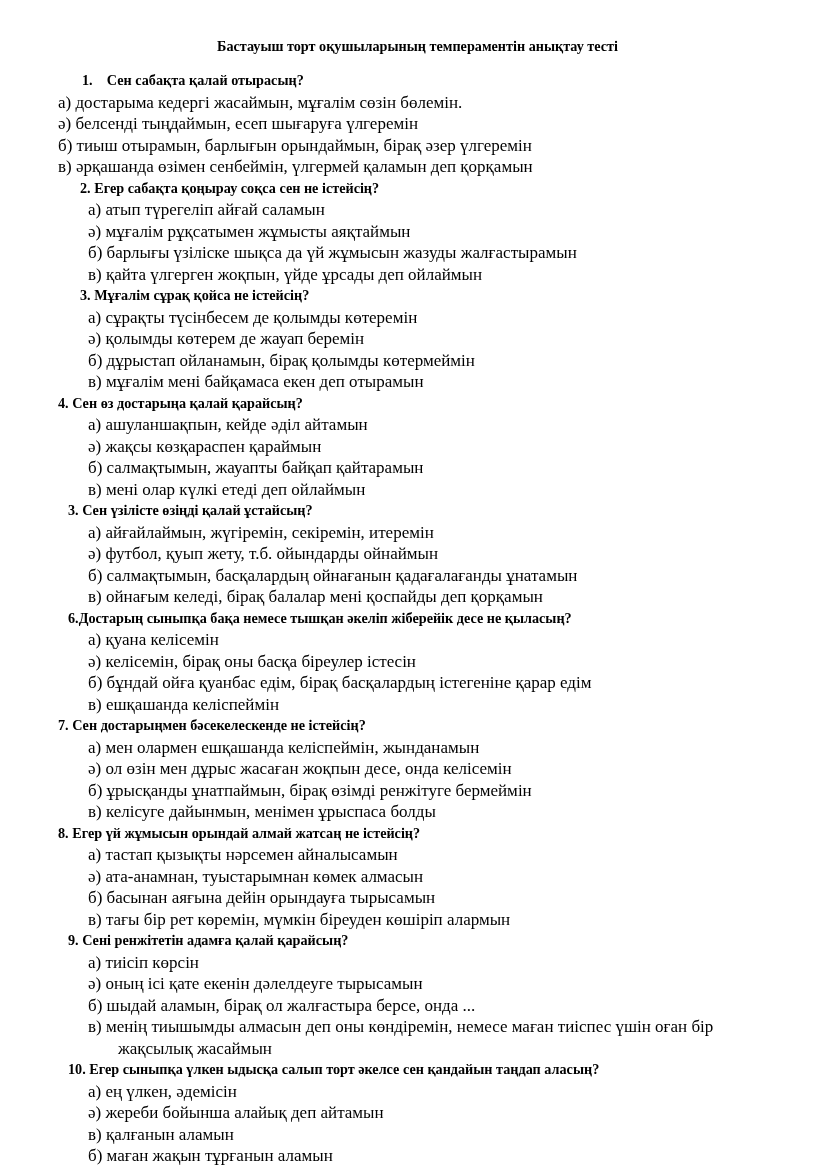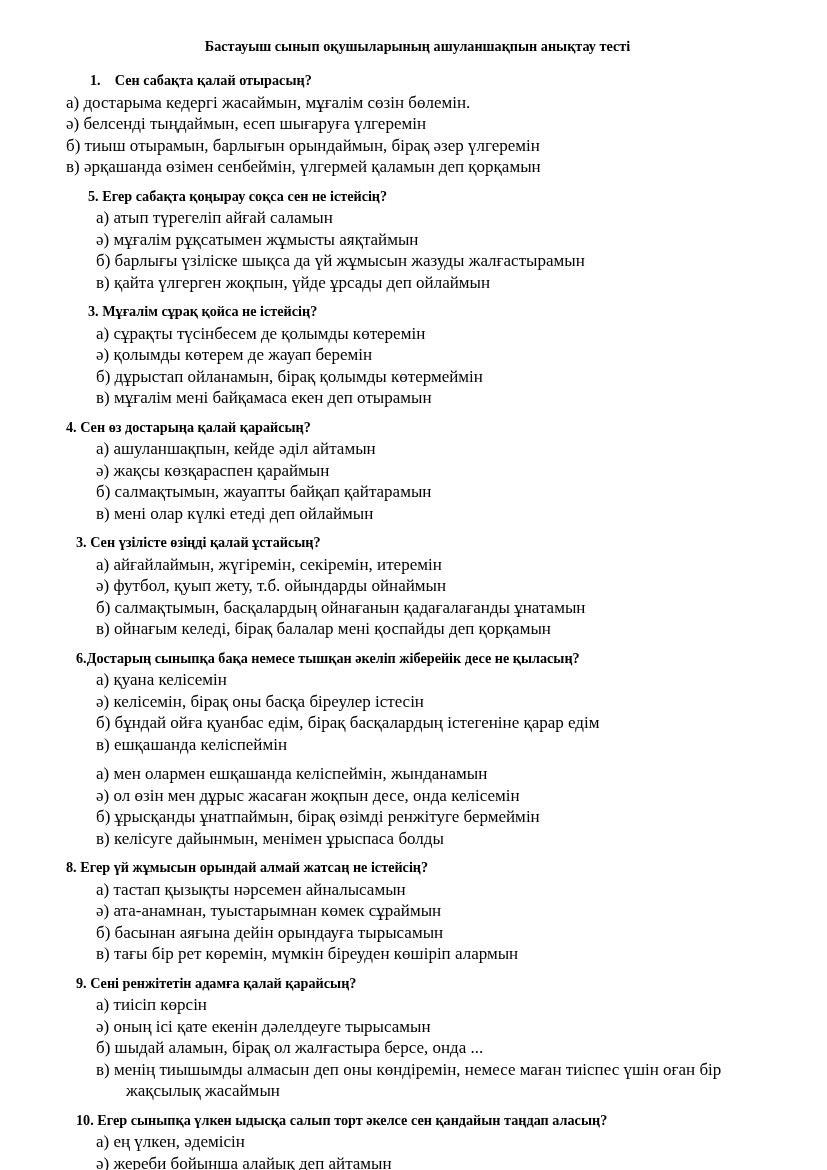--- a/index.html
+++ b/index.html
@@ -25,21 +25,21 @@
   }
   .doc-title {
     font-size: 14.2px;
     font-weight: bold;
     text-align: center;
     line-height: 20px;
     margin: 0 0 14px 0;
     padding-left: 10px;
   }
   .qblock {
-    margin: 8px;
+    margin: 0;
     padding: 0;
   }
   .qheading {
     font-size: 14.2px;
     font-weight: bold;
     line-height: 21.5px;
     white-space: pre;
     margin: 0;
   }
   .opt {
@@ -59,32 +59,32 @@
   .ind-2  { padding-left: 10px; }
   .ind-3  { padding-left: 22px; }
   .ind-4  { padding-left: 30px; }
   .ind-num-q1 { padding-left: 24px; }
 </style>
 </head>
 <body>
 
 <div class="page">
 
-  <h1 class="doc-title">Бастауыш сынып оқушыларының ашуланшақпын анықтау тесті</h1>
+  <h1 class="doc-title">Бастауыш торт оқушыларының темпераментін анықтау тесті</h1>
 
   <div class="qblock">
     <div class="qheading ind-num-q1">1.    Сен сабақта қалай отырасың?</div>
     <div class="opt ind-0">а) достарыма кедергі жасаймын, мұғалім сөзін бөлемін.</div>
     <div class="opt ind-0">ә) белсенді тыңдаймын, есеп шығаруға үлгеремін</div>
     <div class="opt ind-0">б) тиыш отырамын, барлығын орындаймын, бірақ әзер үлгеремін</div>
     <div class="opt ind-0">в) әрқашанда өзімен сенбеймін, үлгермей қаламын деп қорқамын</div>
   </div>
 
   <div class="qblock">
-    <div class="qheading ind-3">5. Егер сабақта қоңырау соқса сен не істейсің?</div>
+    <div class="qheading ind-3">2. Егер сабақта қоңырау соқса сен не істейсің?</div>
     <div class="opt ind-4">а) атып түрегеліп айғай саламын</div>
     <div class="opt ind-4">ә) мұғалім рұқсатымен жұмысты аяқтаймын</div>
     <div class="opt ind-4">б) барлығы үзіліске шықса да үй жұмысын жазуды жалғастырамын</div>
     <div class="opt ind-4">в) қайта үлгерген жоқпын, үйде ұрсады деп ойлаймын</div>
   </div>
 
   <div class="qblock">
     <div class="qheading ind-3">3. Мұғалім сұрақ қойса не істейсің?</div>
     <div class="opt ind-4">а) сұрақты түсінбесем де қолымды көтеремін</div>
     <div class="opt ind-4">ә) қолымды көтерем де жауап беремін</div>
@@ -110,30 +110,31 @@
 
   <div class="qblock">
     <div class="qheading ind-2">6.Достарың сыныпқа бақа немесе тышқан әкеліп жіберейік десе не қыласың?</div>
     <div class="opt ind-4">а) қуана келісемін</div>
     <div class="opt ind-4">ә) келісемін, бірақ оны басқа біреулер істесін</div>
     <div class="opt ind-4">б) бұндай ойға қуанбас едім, бірақ басқалардың істегеніне қарар едім</div>
     <div class="opt ind-4">в) ешқашанда келіспеймін</div>
   </div>
 
   <div class="qblock">
+    <div class="qheading ind-0">7. Сен достарыңмен бәсекелескенде не істейсің?</div>
     <div class="opt ind-4">а) мен олармен ешқашанда келіспеймін, жынданамын</div>
     <div class="opt ind-4">ә) ол өзін мен дұрыс жасаған жоқпын десе, онда келісемін</div>
     <div class="opt ind-4">б) ұрысқанды ұнатпаймын, бірақ өзімді ренжітуге бермеймін</div>
     <div class="opt ind-4">в) келісуге дайынмын, менімен ұрыспаса болды</div>
   </div>
 
   <div class="qblock">
     <div class="qheading ind-0">8. Егер үй жұмысын орындай алмай жатсаң не істейсің?</div>
     <div class="opt ind-4">а) тастап қызықты нәрсемен айналысамын</div>
-    <div class="opt ind-4">ә) ата-анамнан, туыстарымнан көмек сұраймын</div>
+    <div class="opt ind-4">ә) ата-анамнан, туыстарымнан көмек алмасын</div>
     <div class="opt ind-4">б) басынан аяғына дейін орындауға тырысамын</div>
     <div class="opt ind-4">в) тағы бір рет көремін, мүмкін біреуден көшіріп алармын</div>
   </div>
 
   <div class="qblock">
     <div class="qheading ind-2">9. Сені ренжітетін адамға қалай қарайсың?</div>
     <div class="opt ind-4">а) тиісіп көрсін</div>
     <div class="opt ind-4">ә) оның ісі қате екенін дәлелдеуге тырысамын</div>
     <div class="opt ind-4">б) шыдай аламын, бірақ ол жалғастыра берсе, онда ...</div>
     <div class="opt ind-4">в) менің тиышымды алмасын деп оны көндіремін, немесе маған тиіспес үшін оған бір</div>

